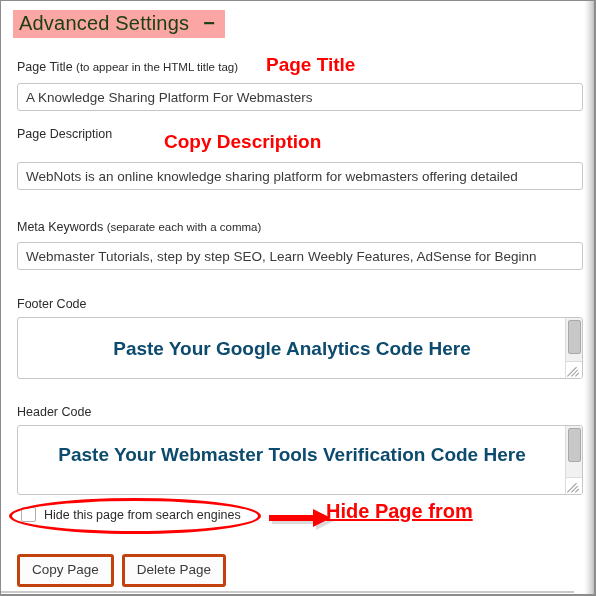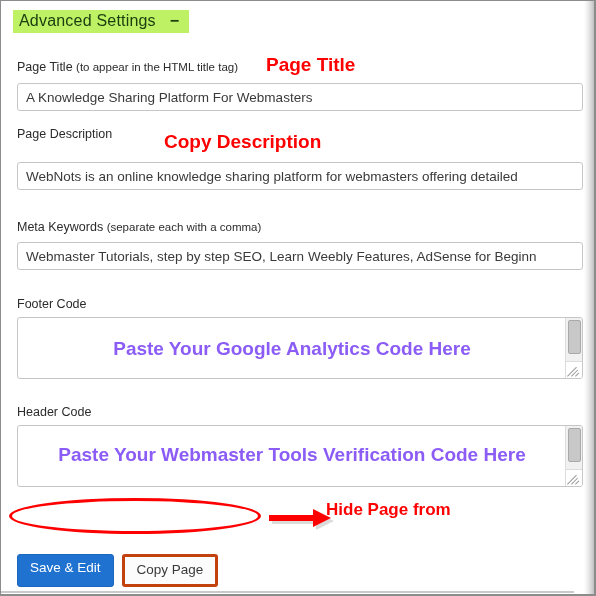--- a/index.html
+++ b/index.html
@@ -37,23 +37,23 @@
     width: 10px;
     height: 100%;
     background: linear-gradient(to right, #ffffff 0%, #f2f2f2 30%, #d9d9d9 70%, #bfbfbf 100%);
   }
 
   
   .section-header {
     position: absolute;
     left: 12px;
     top: 9px;
-    background: #bef264;
+    background: #fca5a5;
     padding: 2px 10px 3px 6px;
-    font-size: 16px;
+    font-size: 20px;
     color: #1b4010;
     letter-spacing: 0.2px;
     white-space: nowrap;
   }
   .section-header .minus {
     display: inline-block;
     margin-left: 14px;
     font-weight: bold;
     color: #1b4010;
   }
@@ -116,21 +116,21 @@
     left: 0;
     top: 0;
     right: 16px;
     bottom: 0;
     overflow: hidden;
   }
   .ta-annot {
     position: absolute;
     width: 100%;
     text-align: center;
-    color: #8b5cf6;
+    color: #0c4a6e;
     font-weight: bold;
     white-space: nowrap;
   }
   .ta-ghost {
     position: absolute;
     left: 8px;
     right: 8px;
     font-size: 12px;
     color: #d7d7d7;
     white-space: nowrap;
@@ -299,48 +299,52 @@
       <div class="ta-grip">
         <i class="g1"></i>
           <i class="g2"></i>
           <i class="g3"></i>
       </div>
     </div>
 
     <div class="field-label" style="left:16px; top:404px;">
       <span>Header Code</span>
     </div>
-    <div class="textarea-wrap" style="top:424px; height:62px;">
+    <div class="textarea-wrap" style="top:424px; height:70px;">
       <div class="ta-body">
         <div class="ta-annot" style="top:18px; font-size:19px;">Paste Your Webmaster Tools Verification Code Here</div>
       </div>
       <div class="ta-scroll">
         <div class="ta-thumb"></div>
       </div>
       <div class="ta-grip">
         <i class="g1"></i>
           <i class="g2"></i>
           <i class="g3"></i>
       </div>
     </div>
 
+    <div class="cb-row">
+      <div class="cb-box"></div>
+      <div class="cb-label">Hide this page from search engines</div>
+    </div>
     <div class="cb-ellipse"></div>
 
     <svg class="arrow" viewBox="0 0 80 24">
       <g transform="translate(3,3)" opacity="0.28">
         <rect x="0" y="9" width="48" height="6" fill="#808080"></rect>
         <polygon points="44,3 62,12 44,21" fill="#808080"></polygon>
       </g>
       <rect x="0" y="9" width="48" height="6" fill="#fe0000"></rect>
       <polygon points="44,3 62,12 44,21" fill="#fe0000"></polygon>
     </svg>
 
-    <div class="annot" style="left:325px; top:499px; font-size:17px;">Hide Page from</div>
+    <div class="annot" style="left:325px; top:499px; font-size:20px;text-decoration:underline;">Hide Page from</div>
 
     <div class="btn-row">
-      <div class="btn btn-primary">Save &amp; Edit</div>
       <div class="btn btn-default">Copy Page</div>
+      <div class="btn btn-default">Delete Page</div>
     </div>
 
     <div class="bottom-rule"></div>
   </div>
   <div class="edge-shadow"></div>
 </div>
 
 </body></html>

